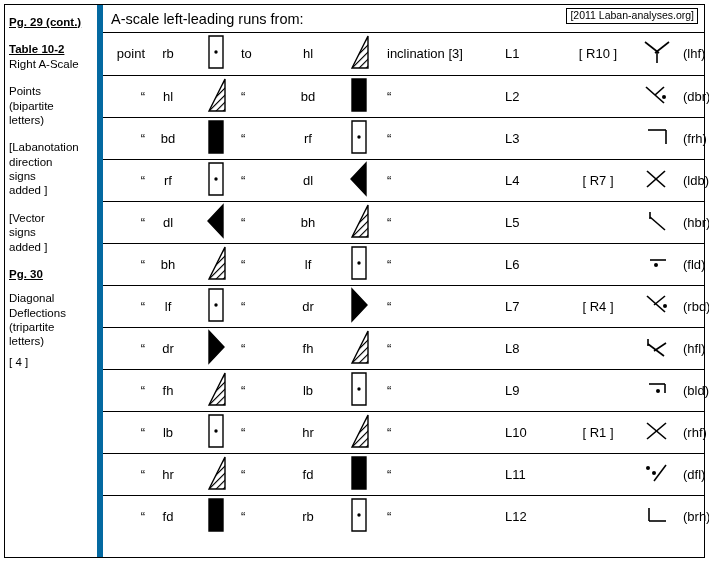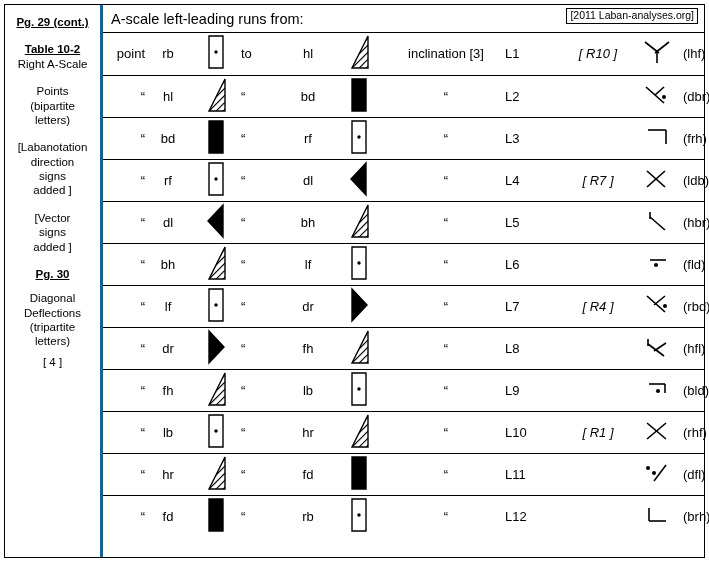--- a/index.html
+++ b/index.html
@@ -26,23 +26,22 @@
     width: 701px;
     height: 554px;
     border: 1px solid #000000;
     box-sizing: border-box;
     display: flex;
   }
   
   .left-col {
     width: 98px;
     box-sizing: border-box;
-    border-right: 3px solid #0369a1;
+    border-right: 6px solid #0369a1;
     padding: 8px 4px 0 4px;
-    text-align: center;
     font-size: 11.5px;
     line-height: 1.25;
   }
   .left-block {
     margin-bottom: 13px;
   }
   .left-block.tight { margin-bottom: 10px; }
   .lb-line { display: block; }
   .lb-line.bold { font-weight: normal; }
   .lb-line.underline { text-decoration: underline; font-weight: bold; }
@@ -89,23 +88,23 @@
     font-size: 13px;
     padding: 0;
   }
   table.rows tr:last-child td { border-bottom: none; }
   .c-quote   { width: 42px;  text-align: right; }
   .c-lbl1    { width: 46px;  text-align: center; }
   .c-sym1    { width: 50px;  text-align: center; }
   .c-to      { width: 44px;  }
   .c-lbl2    { width: 46px;  text-align: center; }
   .c-sym2    { width: 56px;  text-align: center; }
-  .c-incl    { width: 118px; text-align: center; }
+  .c-incl    { width: 118px; text-align: left; }
   .c-lnum    { width: 60px;  text-align: left; padding-left: 10px; }
-  .c-rnum    { width: 66px;  text-align: center; font-style: italic; }
+  .c-rnum    { width: 66px;  text-align: center; }
   .c-vec     { width: 52px;  text-align: center; }
   .c-name    { text-align: left; padding-left: 6px; }
   .hdr-text { font-size: 13.5px; }
   .quote-mark { font-size: 13px; }
   .sym-wrap { display: inline-block; position: relative; }
   svg { display: block; overflow: visible; }
 </style>
 </head>
 <body>
 

